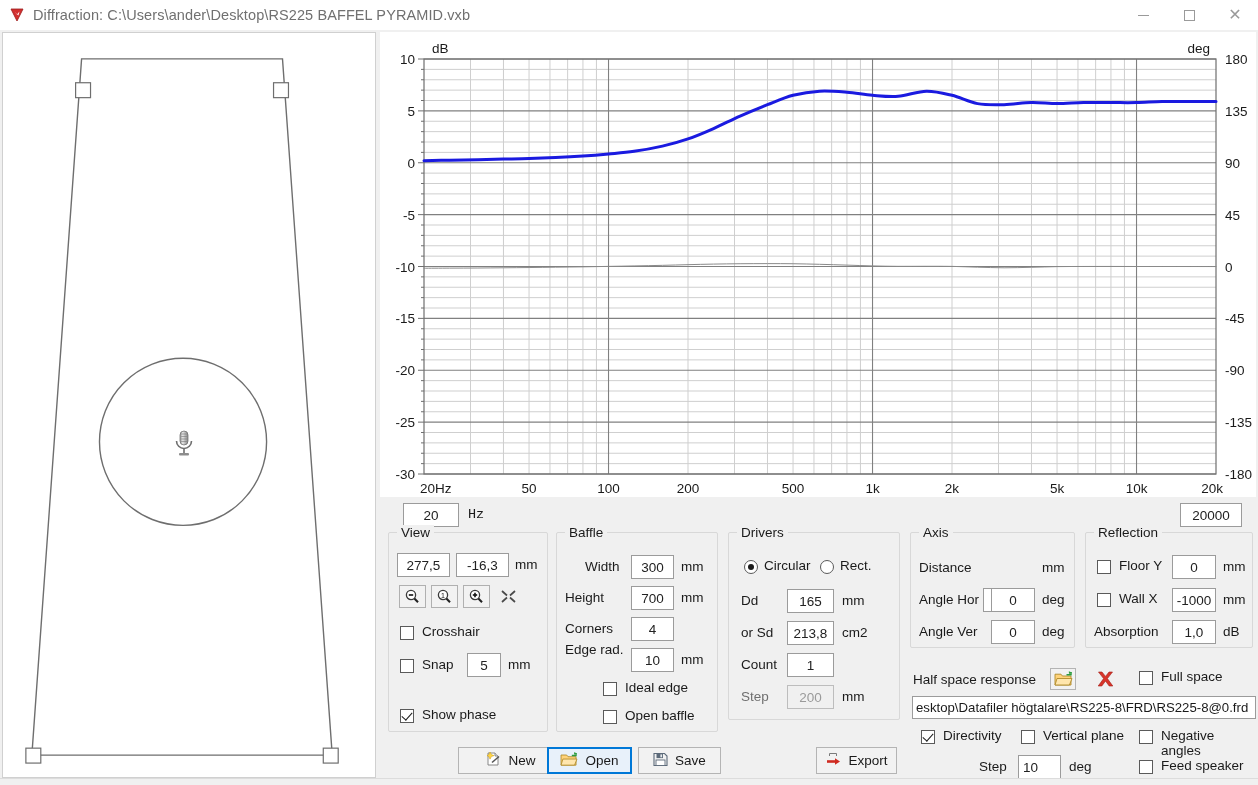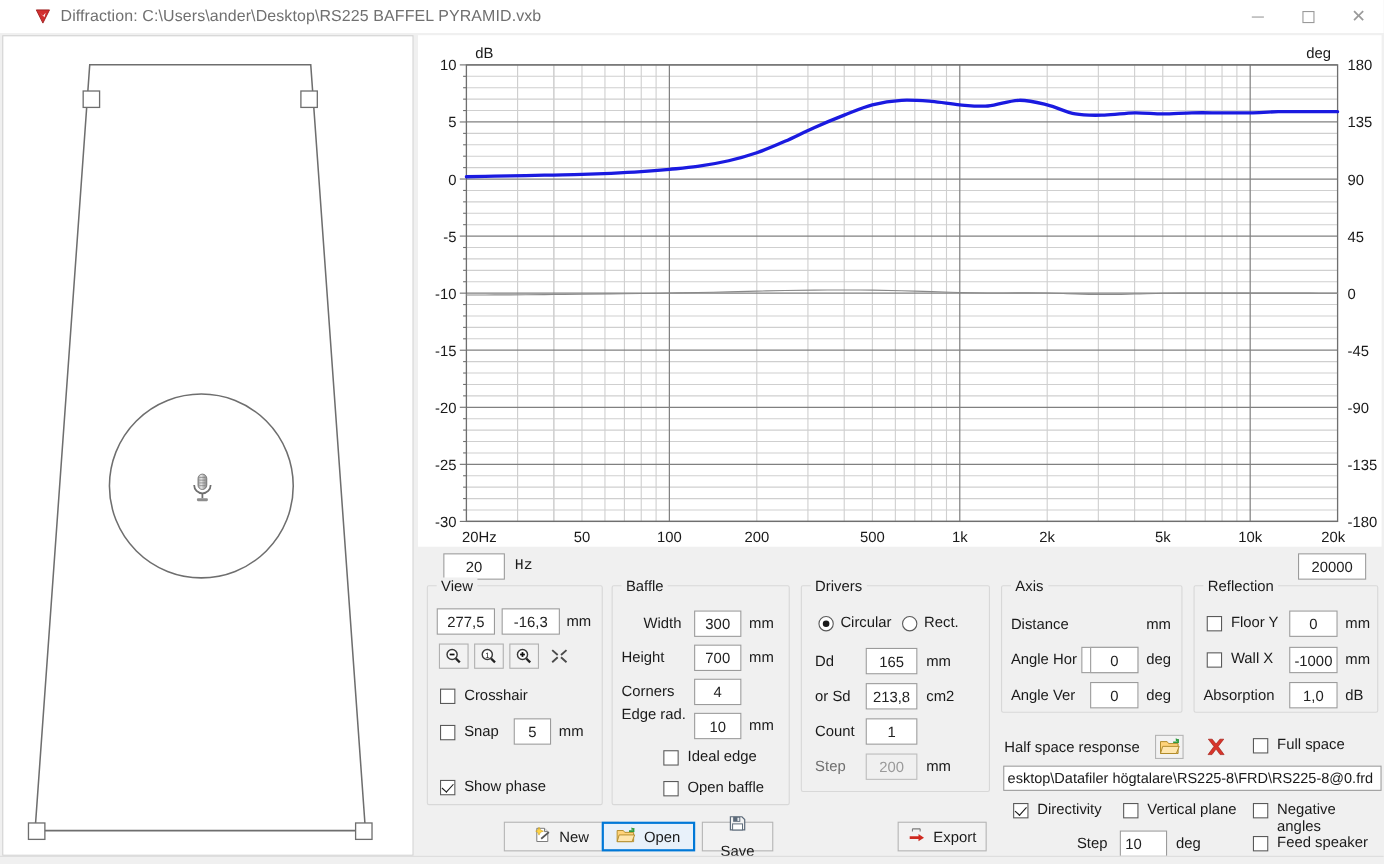--- a/index.html
+++ b/index.html
@@ -14,21 +14,21 @@
   .app {
     position: relative;
     width: 1258px; height: 785px;
     background: #f0f0f0;
   }
 
   
   .titlebar {
     position: absolute; left: 0; top: 0; width: 1258px; height: 30px;
     background: #ffffff;
-    display: flex; align-items: center; padding-left: 22px;
+    display: flex; align-items: center;
   }
   .tb-icon {
     width: 16px; height: 16px; margin-left: 9px; margin-right: 8px;
     position: relative; flex: none;
   }
   .tb-title {
     font-size: 14.5px; color: #707070; letter-spacing: 0.1px;
     white-space: nowrap;
   }
   .tb-btns { margin-left: auto; display: flex; height: 30px; }
@@ -150,21 +150,21 @@
   
   .btn {
     position: absolute; height: 27px;
     border: 1px solid #b4b4b4; background: #f2f2f2;
     display: flex; align-items: center; justify-content: center; gap: 7px;
     font-size: 13.5px; color: #1a1a1a;
   }
   .btn.focus { border: 2px solid #0078d7; background: #e8f1fa; }
   #btn-new { left: 458px; top: 747px; width: 105px; }
   #btn-open { left: 547px; top: 747px; width: 85px; }
-  #btn-save { left: 638px; top: 747px; width: 65px; flex-direction: column; }
+  #btn-save { left: 638px; top: 747px; width: 83px; }
   #btn-export { left: 816px; top: 747px; width: 81px; }
 
   .strip {
     position: absolute; left: 0; bottom: 0; width: 1258px; height: 7px;
     background: #f0f0f0; border-top: 1px solid #dcdcdc;
   }
   svg { overflow: visible; }
 </style>
 </head>
 <body>

